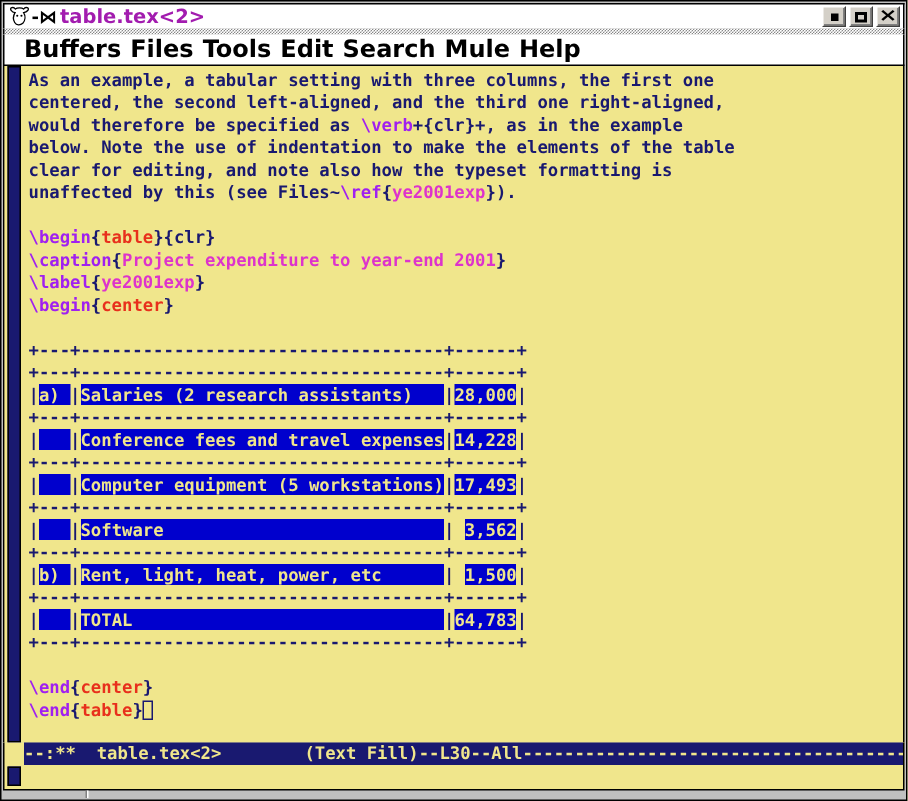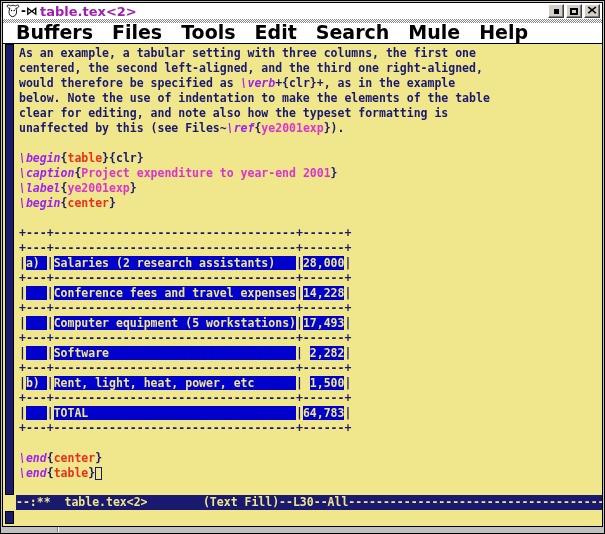--- a/index.html
+++ b/index.html
@@ -41,36 +41,36 @@
     background-image:
       linear-gradient(45deg,#888 25%,transparent 25%,transparent 75%,#888 75%),
       linear-gradient(45deg,#888 25%,transparent 25%,transparent 75%,#888 75%);
     background-size:2px 2px;
     background-position:0 0,1px 1px;
     border-left:1px solid #000;border-right:1px solid #000;
   }
   
   .menubar{
     height:21px;background:#fff;border:1px solid #000;border-top:none;
-    display:flex;align-items:center;gap:19px;padding:0 0 2px 13px;
-    font-weight:bold;font-size:19px;color:#000;flex:0 0 auto;white-space:nowrap;
+    display:flex;align-items:center;gap:6px;padding:0 0 2px 13px;
+    font-weight:bold;font-size:16px;color:#000;flex:0 0 auto;white-space:nowrap;
   }
   .menu-item{cursor:default;}
   
   .bufferrow{flex:1 1 auto;display:flex;background:#f0e68c;border-left:1px solid #000;border-right:1px solid #000;overflow:hidden;}
   .sbar{flex:0 0 13px;position:relative;background:#f0e68c;}
   .sbar-thumb{position:absolute;left:2px;top:0;bottom:0;width:9px;background:#191970;border:1px solid #000;}
   .buffer{
     flex:1 1 auto;padding:2px 16px 0 3px;overflow:hidden;
     font-family:"DejaVu Sans Mono",monospace;font-size:11.5px;line-height:15px;
     font-weight:bold;color:#191970;
   }
   .bl{height:15px;white-space:pre;}
   .sg-t{color:#191970;}
-  .sg-k{color:#a020f0;font-style:italic;}
+  .sg-k{color:#a020f0;}
   .sg-e{color:#e8301c;}
   .sg-s{color:#dd33cc;}
   .sg-h{background:#0000cd;color:#f0e68c;}
   .sg-cur{display:inline-block;width:7px;height:13px;border:1px solid #191970;vertical-align:-2px;}
   
   .moderow{flex:0 0 15px;display:flex;background:#f0e68c;border-left:1px solid #000;border-right:1px solid #000;}
   .mode-spacer{flex:0 0 13px;}
   .modeline{
     flex:1 1 auto;background:#191970;color:#f0e68c;
     font-family:"DejaVu Sans Mono",monospace;font-size:11.5px;line-height:15px;font-weight:bold;
@@ -146,21 +146,21 @@
         <div class="bl"><span class="sg-k">\begin</span><span class="sg-t">{</span><span class="sg-e">center</span><span class="sg-t">}</span></div>
         <div class="bl"></div>
         <div class="bl"><span class="sg-t">+---+-----------------------------------+------+</span></div>
         <div class="bl"><span class="sg-t">+---+-----------------------------------+------+</span></div>
         <div class="bl"><span class="sg-t">|</span><span class="sg-h">a) </span><span class="sg-t">|</span><span class="sg-h">Salaries (2 research assistants)   </span><span class="sg-t">|</span><span class="sg-h">28,000</span><span class="sg-t">|</span></div>
         <div class="bl"><span class="sg-t">+---+-----------------------------------+------+</span></div>
         <div class="bl"><span class="sg-t">|</span><span class="sg-h">   </span><span class="sg-t">|</span><span class="sg-h">Conference fees and travel expenses</span><span class="sg-t">|</span><span class="sg-h">14,228</span><span class="sg-t">|</span></div>
         <div class="bl"><span class="sg-t">+---+-----------------------------------+------+</span></div>
         <div class="bl"><span class="sg-t">|</span><span class="sg-h">   </span><span class="sg-t">|</span><span class="sg-h">Computer equipment (5 workstations)</span><span class="sg-t">|</span><span class="sg-h">17,493</span><span class="sg-t">|</span></div>
         <div class="bl"><span class="sg-t">+---+-----------------------------------+------+</span></div>
-        <div class="bl"><span class="sg-t">|</span><span class="sg-h">   </span><span class="sg-t">|</span><span class="sg-h">Software                           </span><span class="sg-t">| </span><span class="sg-h">2,282</span><span class="sg-t">|</span></div>
+        <div class="bl"><span class="sg-t">|</span><span class="sg-h">   </span><span class="sg-t">|</span><span class="sg-h">Software                           </span><span class="sg-t">| </span><span class="sg-h">3,562</span><span class="sg-t">|</span></div>
         <div class="bl"><span class="sg-t">+---+-----------------------------------+------+</span></div>
         <div class="bl"><span class="sg-t">|</span><span class="sg-h">b) </span><span class="sg-t">|</span><span class="sg-h">Rent, light, heat, power, etc      </span><span class="sg-t">| </span><span class="sg-h">1,500</span><span class="sg-t">|</span></div>
         <div class="bl"><span class="sg-t">+---+-----------------------------------+------+</span></div>
         <div class="bl"><span class="sg-t">|</span><span class="sg-h">   </span><span class="sg-t">|</span><span class="sg-h">TOTAL                              </span><span class="sg-t">|</span><span class="sg-h">64,783</span><span class="sg-t">|</span></div>
         <div class="bl"><span class="sg-t">+---+-----------------------------------+------+</span></div>
         <div class="bl"></div>
         <div class="bl"><span class="sg-k">\end</span><span class="sg-t">{</span><span class="sg-e">center</span><span class="sg-t">}</span></div>
         <div class="bl"><span class="sg-k">\end</span><span class="sg-t">{</span><span class="sg-e">table</span><span class="sg-t">}</span><span class="sg-cur"> </span></div>
       </div>
   </div>

